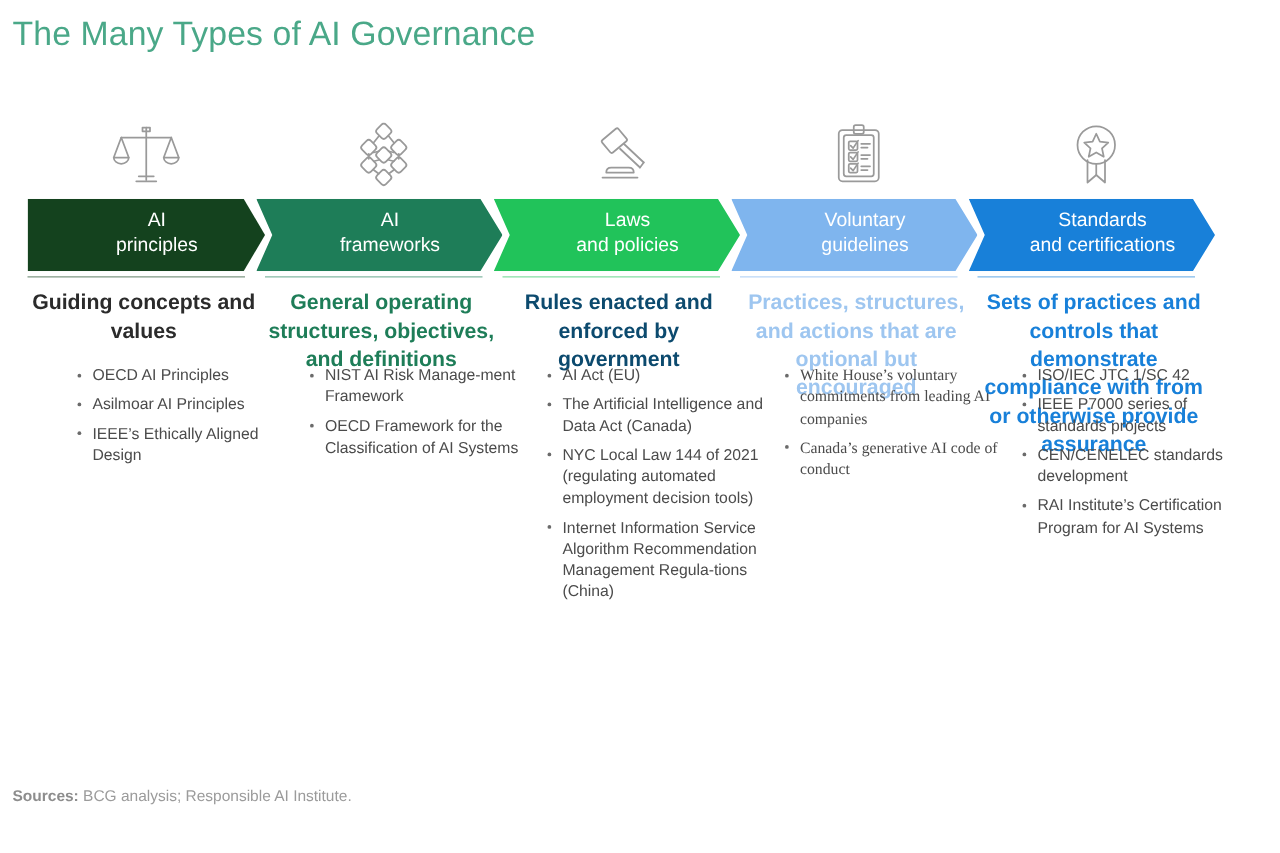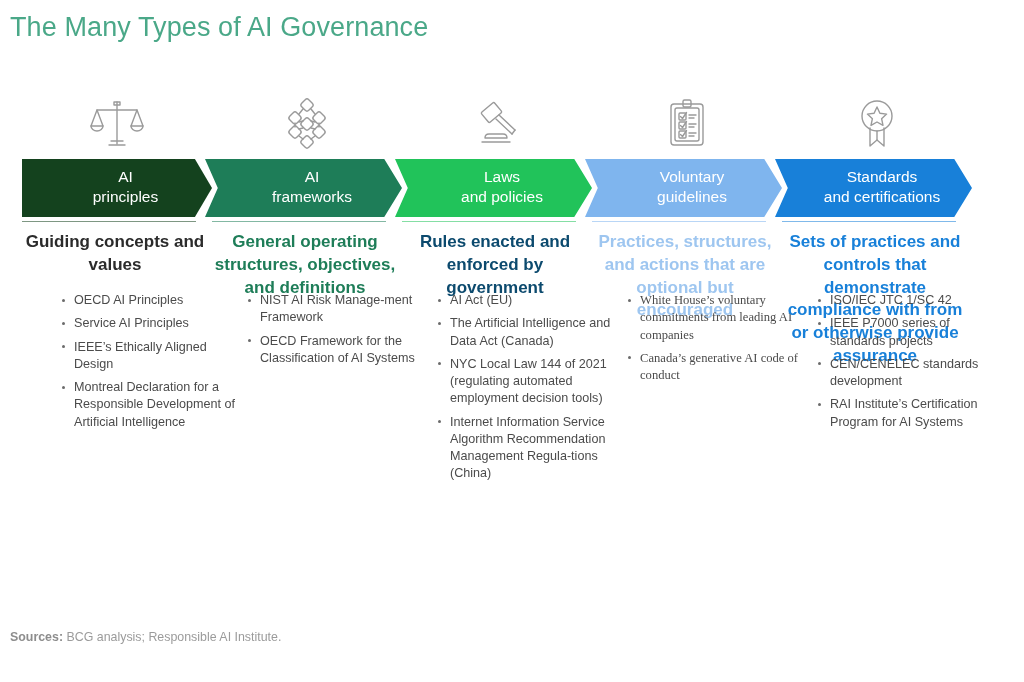--- a/index.html
+++ b/index.html
@@ -165,23 +165,22 @@
     <div class="chev" style="background: rgb(20, 66, 30);">
       <div class="chev-label">
         <span>AI</span><br>
         <span>principles</span>
       </div>
     </div>
     <div class="sub-rule" style="background: rgb(20, 66, 30);"></div>
     <div class="subtitle" style="color: rgb(43, 43, 43);">Guiding concepts and values</div>
     <ul class="bullets">
         <li>OECD AI Principles</li>
-        <li>Service AI Principles</li>
+        <li>Asilmoar AI Principles</li>
         <li>IEEE’s Ethically Aligned Design</li>
-        <li>Montreal Declaration for a Responsible Development of Artificial Intelligence</li>
       </ul>
   </div>
 
   <div class="col col-1">
     <div class="icon-wrap">
       <svg width="56" height="52" viewBox="0 0 56 52">
         <rect x="23" y="2" width="10" height="10" rx="2.5" transform="rotate(45 28 7)"></rect>
         <rect x="11" y="15" width="10" height="10" rx="2.5" transform="rotate(45 16 20)"></rect>
         <rect x="35" y="15" width="10" height="10" rx="2.5" transform="rotate(45 40 20)"></rect>
         <rect x="23" y="21" width="10" height="10" rx="2.5" transform="rotate(45 28 26)"></rect>

